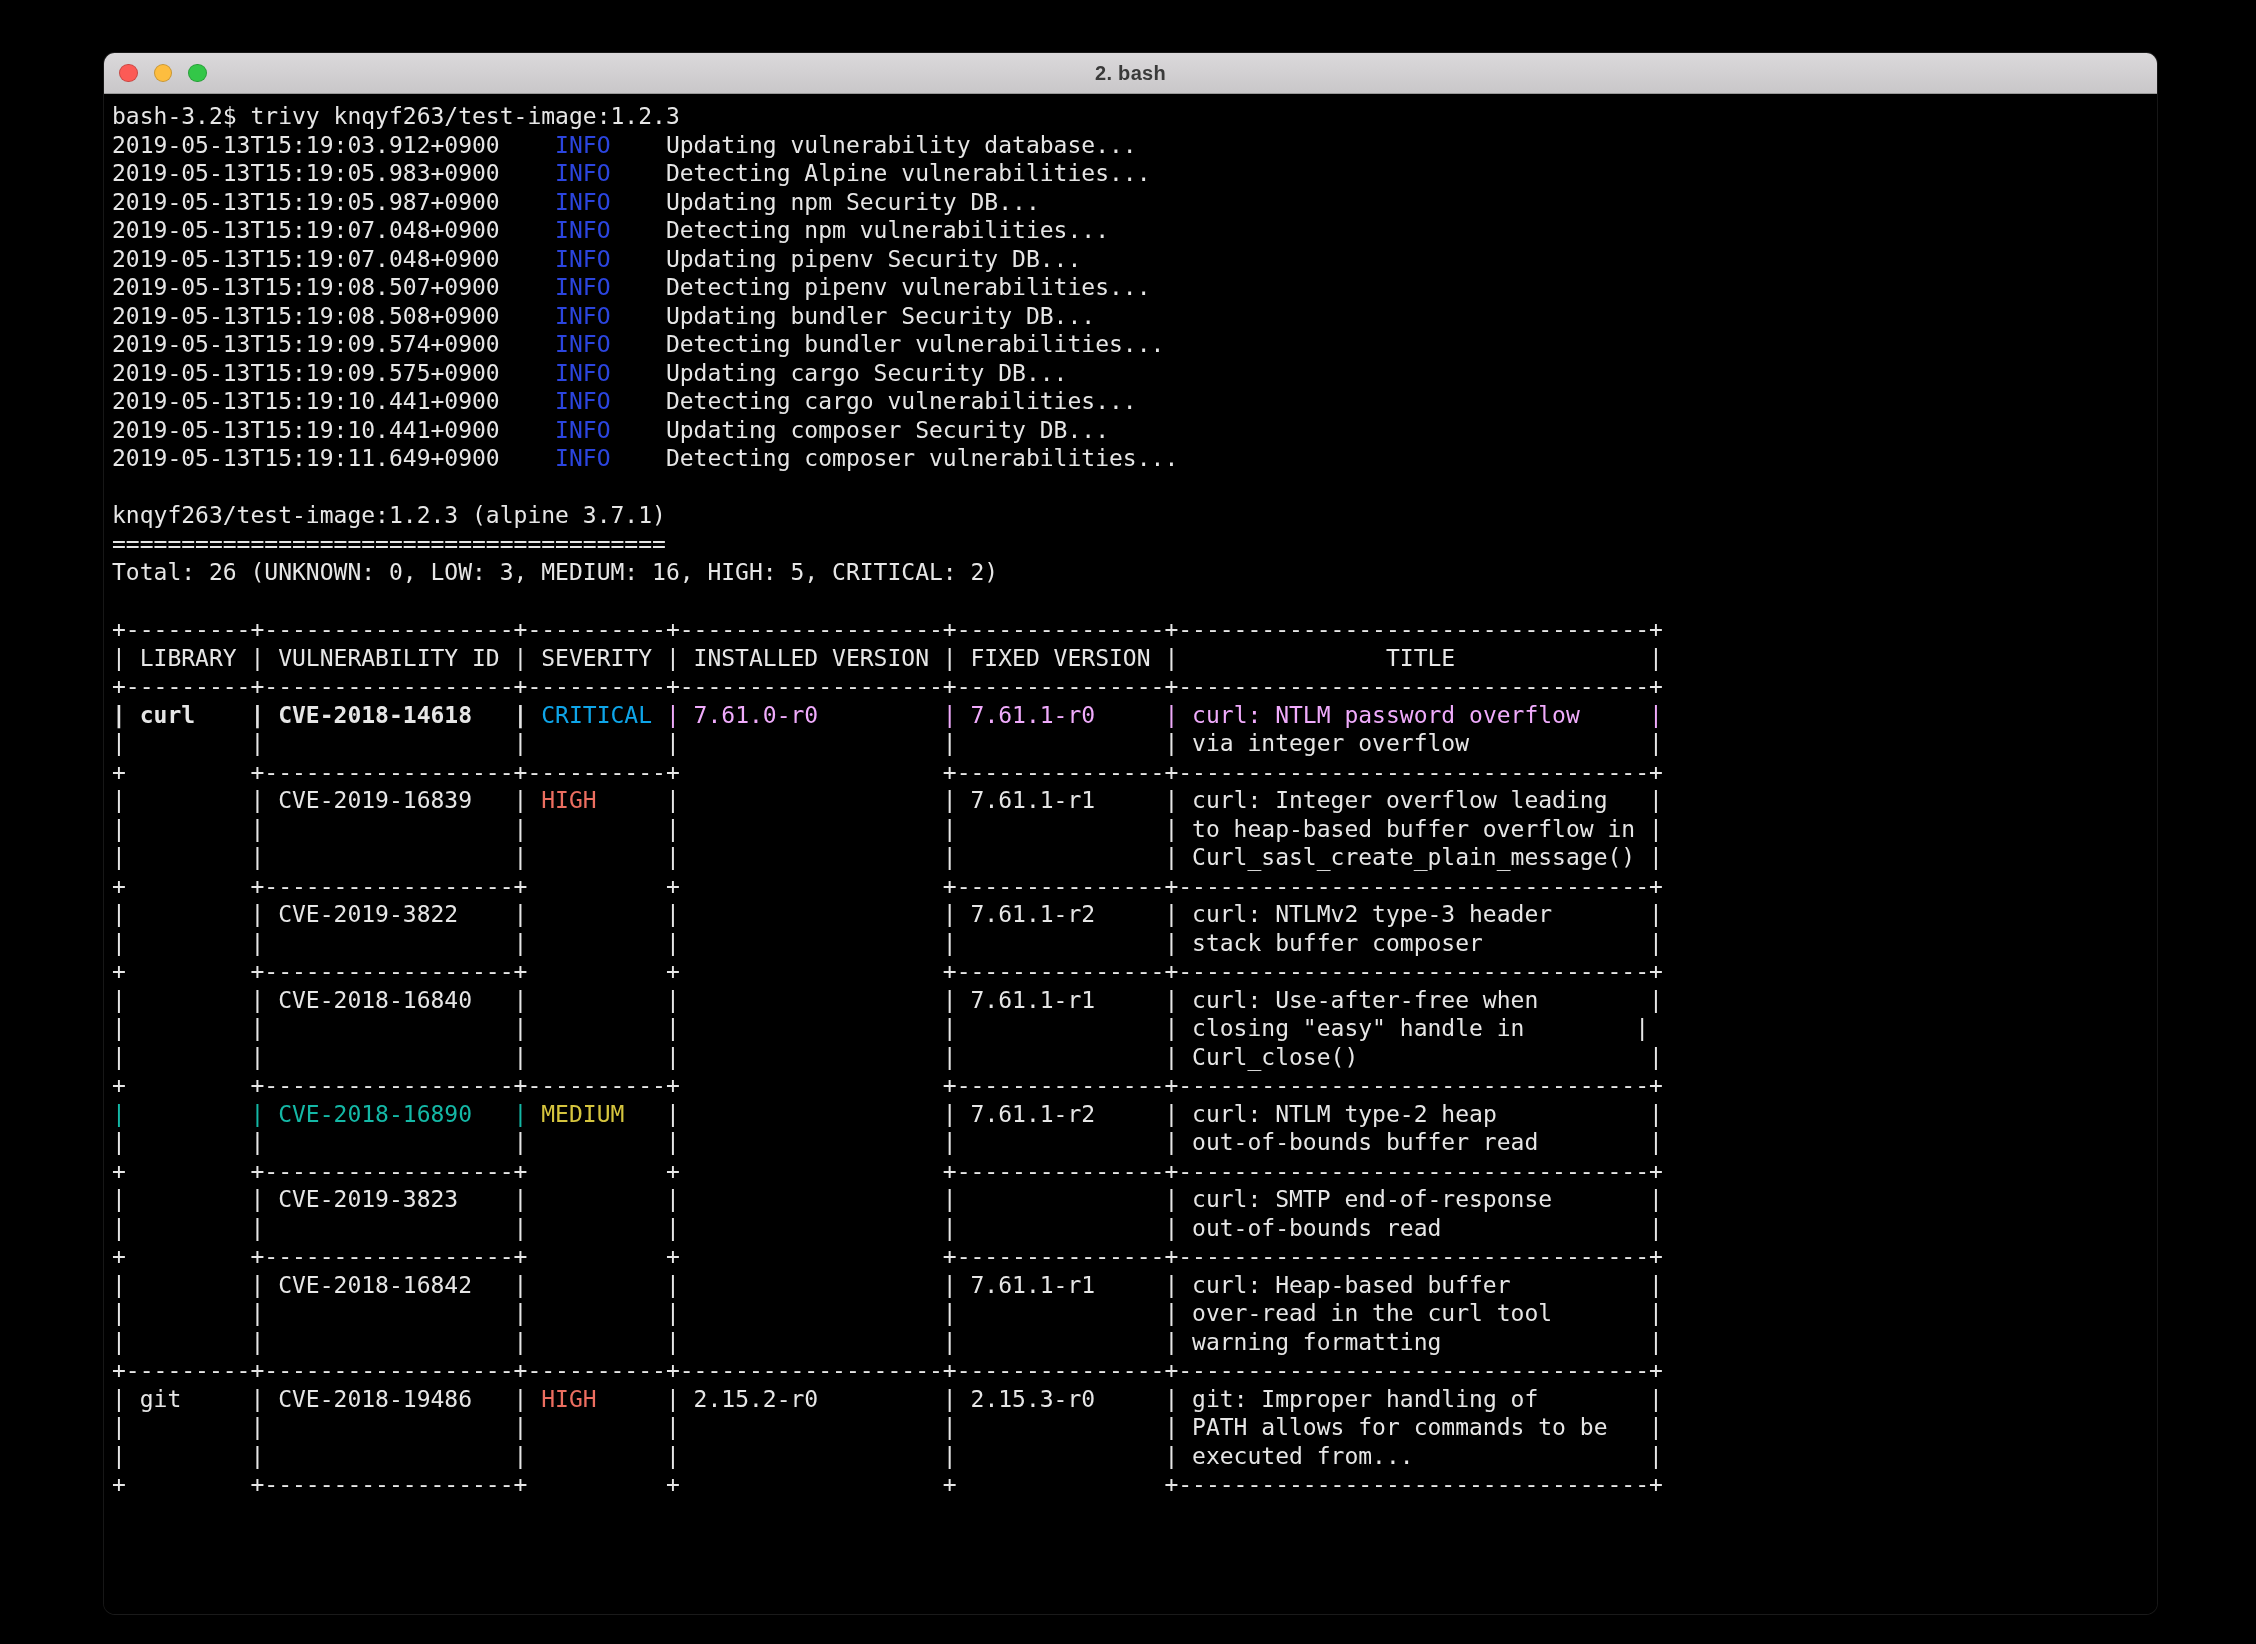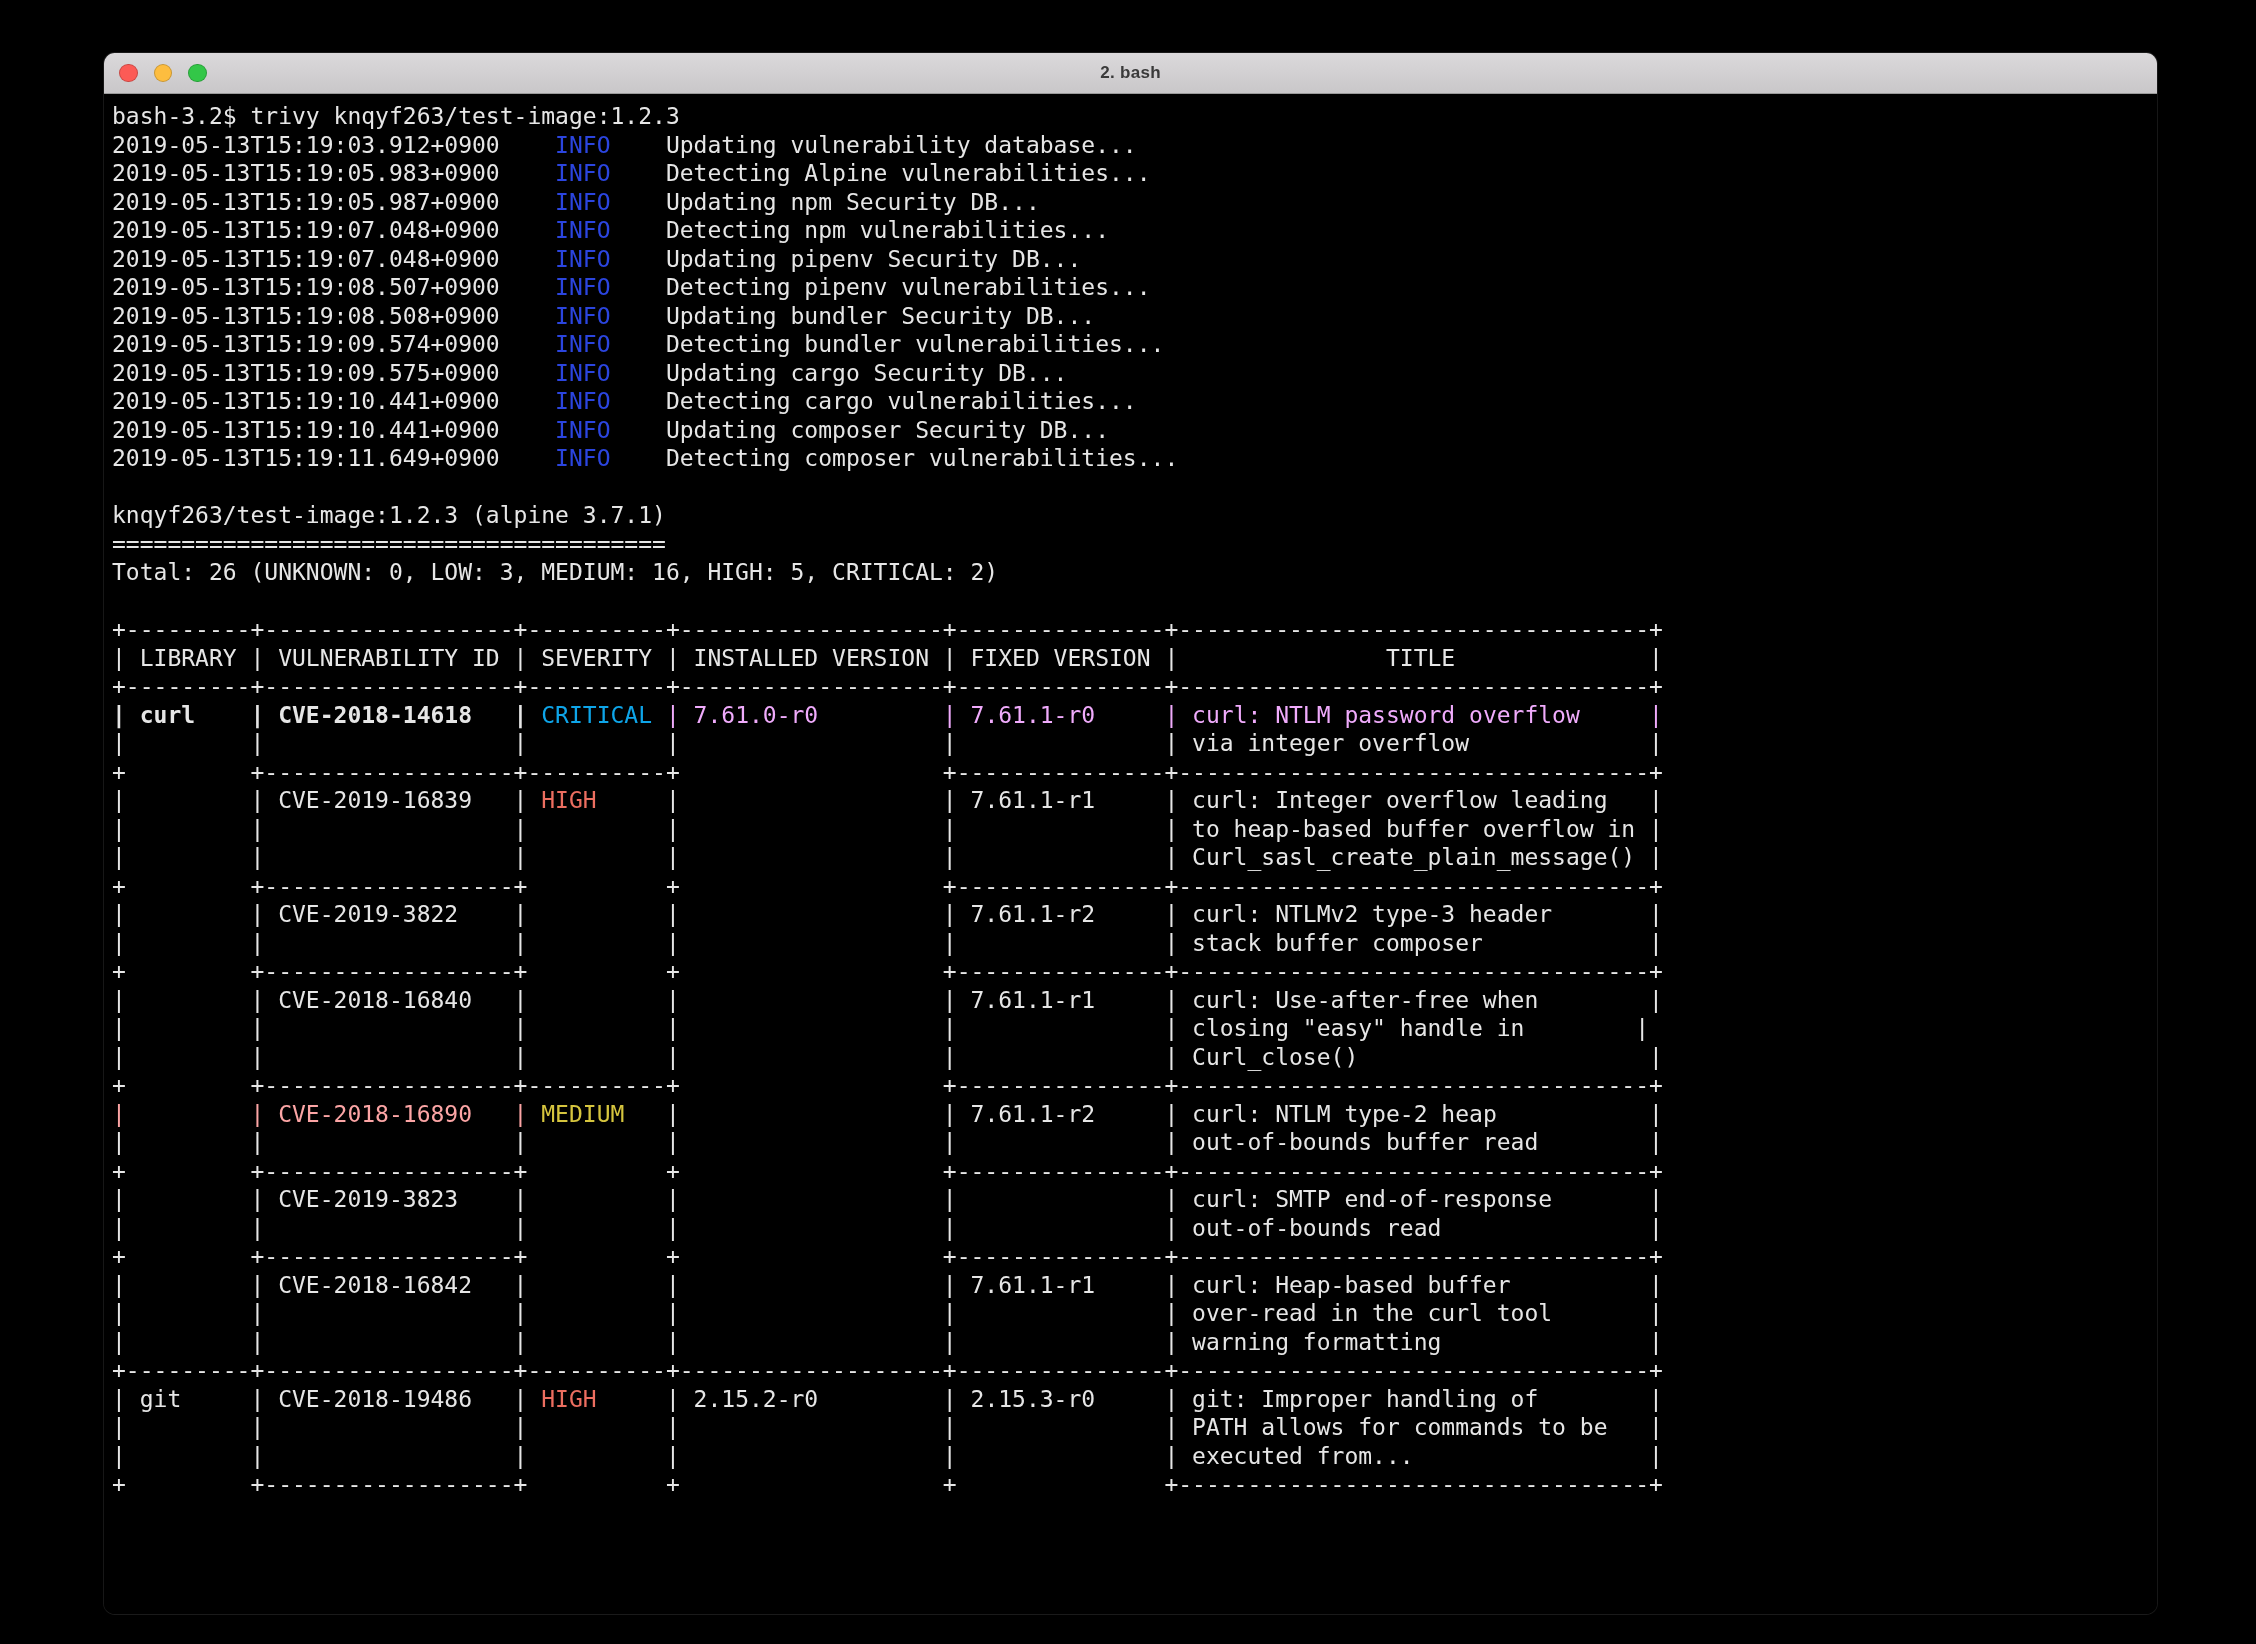--- a/index.html
+++ b/index.html
@@ -19,21 +19,21 @@
     box-shadow: 0 0 0 0.9px rgba(255,255,255,0.10), 0 27px 62px rgba(0,0,0,0.9);
   }
   .titlebar {
     height: 41px;
     background: linear-gradient(#dbd9db, #c9c7c9);
     border-bottom: 0.9px solid #9b9b9b;
     position: relative;
     display: flex; align-items: center; justify-content: center;
   }
   .titlebar .title {
-    font-size: 17px; font-weight: 700; color: #3a3a3a;
+    font-size: 20px; font-weight: 700; color: #3a3a3a;
     letter-spacing: 0.3px;
   }
   .traffic-lights {
     position: absolute; left: 15px; top: 0; height: 100%;
     display: flex; align-items: center; gap: 16px;
   }
   .light {
     width: 18.7px; height: 18.7px; border-radius: 50%;
     border: 0.9px solid rgba(0,0,0,0.2);
     display: inline-block;
@@ -92,21 +92,21 @@
 <span>|         |                  |          |                   |               | to heap-based buffer overflow in |</span>
 <span>|         |                  |          |                   |               | Curl_sasl_create_plain_message() |</span>
 <span>+         +------------------+          +                   +---------------+----------------------------------+</span>
 <span>|         | CVE-2019-3822    |          |                   | 7.61.1-r2     | curl: NTLMv2 type-3 header       |</span>
 <span>|         |                  |          |                   |               | stack buffer composer            |</span>
 <span>+         +------------------+          +                   +---------------+----------------------------------+</span>
 <span>|         | CVE-2018-16840   |          |                   | 7.61.1-r1     | curl: Use-after-free when        |</span>
 <span>|         |                  |          |                   |               | closing "easy" handle in        |</span>
 <span>|         |                  |          |                   |               | Curl_close()                     |</span>
 <span>+         +------------------+----------+                   +---------------+----------------------------------+</span>
-<span><span style="color: #fca5a5; text-align: right;">|         | CVE-2018-16890   | </span><span style="color: rgb(214, 197, 62);">MEDIUM</span><span style="color: rgb(230, 230, 230);">   |                   | 7.61.1-r2     | curl: NTLM type-2 heap           |</span></span>
+<span><span style="color: #14b8a6; text-align: right;">|         | CVE-2018-16890   | </span><span style="color: rgb(214, 197, 62);">MEDIUM</span><span style="color: rgb(230, 230, 230);">   |                   | 7.61.1-r2     | curl: NTLM type-2 heap           |</span></span>
 <span>|         |                  |          |                   |               | out-of-bounds buffer read        |</span>
 <span>+         +------------------+          +                   +---------------+----------------------------------+</span>
 <span>|         | CVE-2019-3823    |          |                   |               | curl: SMTP end-of-response       |</span>
 <span>|         |                  |          |                   |               | out-of-bounds read               |</span>
 <span>+         +------------------+          +                   +---------------+----------------------------------+</span>
 <span>|         | CVE-2018-16842   |          |                   | 7.61.1-r1     | curl: Heap-based buffer          |</span>
 <span>|         |                  |          |                   |               | over-read in the curl tool       |</span>
 <span>|         |                  |          |                   |               | warning formatting               |</span>
 <span>+---------+------------------+----------+-------------------+---------------+----------------------------------+</span>
 <span><span style="color: rgb(230, 230, 230);">| git     | CVE-2018-19486   | </span><span style="color: rgb(236, 110, 96);">HIGH</span><span style="color: rgb(230, 230, 230);">     | 2.15.2-r0         | 2.15.3-r0     | git: Improper handling of        |</span></span>

